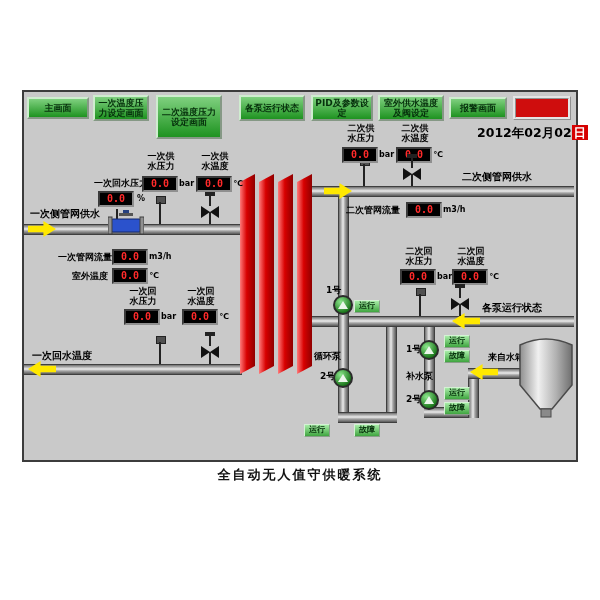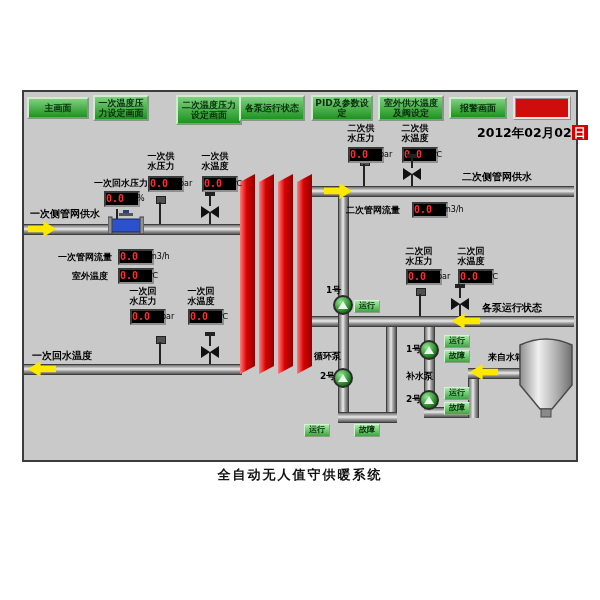--- a/index.html
+++ b/index.html
@@ -33,22 +33,22 @@
   .hx{position:absolute;left:240px;top:174px;width:76px;height:200px;z-index:3;}
   .plate{position:absolute;top:0;width:15px;height:200px;
          background:linear-gradient(90deg,#ff7a7a,#d80000 45%,#8f0000);
          clip-path:polygon(0 4%,100% 0,100% 96%,0 100%);}
 
   .mlbl{position:absolute;font-size:9px;font-weight:bold;color:#000;line-height:1.15;z-index:5;}
   .w2{width:30px;text-align:center;}
   .nw{white-space:nowrap;}
   .disp{position:absolute;width:32px;height:12px;background:#000;border:2px inset #8f8f8f;
         color:#ff2a2a;font-family:"DejaVu Sans Mono","Liberation Mono",monospace;font-weight:bold;
-        font-size:10px;line-height:12px;text-align:left;z-index:5;margin-left:6px;}
-  .unit{position:absolute;font-size:8px;font-weight:normal;color:#000;white-space:nowrap;z-index:5;}
+        font-size:10px;line-height:12px;text-align:center;z-index:5;}
+  .unit{position:absolute;font-size:8px;font-weight:bold;color:#000;white-space:nowrap;z-index:5;}
 
   .pump{position:absolute;width:20px;height:20px;border-radius:50%;box-sizing:border-box;z-index:6;
         background:radial-gradient(circle at 35% 30%, #8ce68c, #1f7a1f 70%, #0c4a0c);border:2px solid #2b2b2b;cursor:pointer;}
   .pump::after{content:"";position:absolute;left:3px;top:4px;width:0;height:0;
         border-left:5px solid transparent;border-right:5px solid transparent;border-bottom:8px solid #eaf6ea;}
 
   .tag{position:absolute;font-size:9px;font-weight:bold;color:#000;white-space:nowrap;z-index:6;}
   .badge{position:absolute;min-width:20px;text-align:center;font-size:8px;font-weight:bold;color:#05300a;
          background:linear-gradient(180deg,#a8eca8,#3fa53f);border:1px outset #d4f2d4;padding:1px 2px;line-height:1.1;z-index:6;}
 
@@ -61,21 +61,21 @@
 </style>
 </head>
 <body>
 
 <div id="screen">
 
   <div class="panel"></div>
 
   <div class="nav-btn" style="left:27px;top:97px;width:62px;height:22px">主画面</div>
   <div class="nav-btn" style="left:93px;top:95px;width:56px;height:26px">一次温度压力设定画面</div>
-  <div class="nav-btn" style="left:176px;top:95px;width:66px;height:30px">二次温度压力设定画面</div>
+  <div class="nav-btn" style="left:156px;top:95px;width:66px;height:44px">二次温度压力设定画面</div>
   <div class="nav-btn" style="left:239px;top:95px;width:66px;height:26px">各泵运行状态</div>
   <div class="nav-btn" style="left:378px;top:95px;width:66px;height:26px">室外供水温度及阀设定</div>
   <div class="nav-btn" style="left:311px;top:95px;width:62px;height:26px">PID及参数设定</div>
   <div class="nav-btn" style="left:449px;top:97px;width:58px;height:22px">报警画面</div>
   <div class="lamp"></div>
 
   <div class="date">
     <span>2012年02月02</span><span class="day">日</span>
   </div>
 

